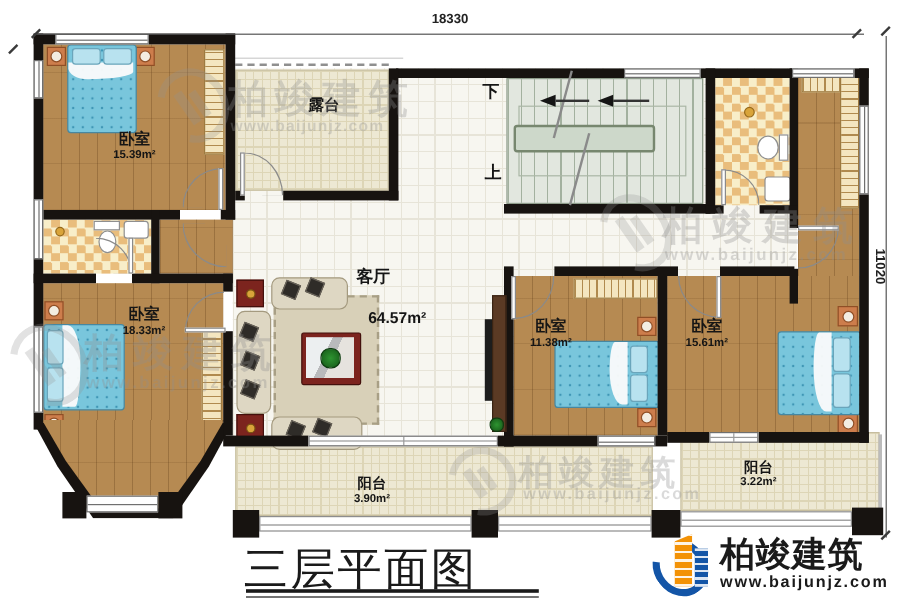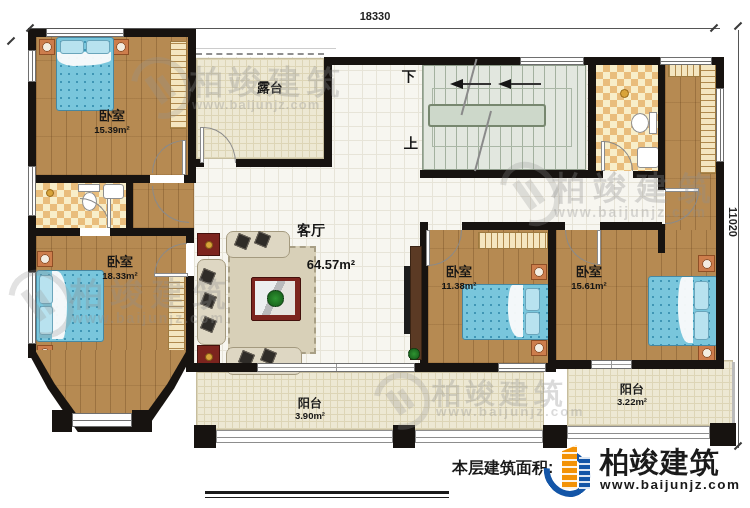--- a/index.html
+++ b/index.html
@@ -312,23 +312,23 @@
   <div class="dimline" style="left:30px;top:28px;width:690px;height:1px"></div>
   <div class="tick" style="left:25px;top:27px"></div>
   <div class="tick" style="left:709px;top:27px"></div>
   <div class="tick" style="left:6px;top:40px"></div>
   <div class="dimtext" style="left:350px;top:10px;width:50px">18330</div>
   <div class="dimline" style="left:738px;top:30px;width:1px;height:418px"></div>
   <div class="tick" style="left:733px;top:25px"></div>
   <div class="tick" style="left:733px;top:445px"></div>
   <div class="dimtext" style="left:708px;top:216px;width:50px;transform:rotate(90deg)">11020</div>
 
+  <div class="titletext" style="left:203px;top:450px;font-size:37px;letter-spacing:2px;font-weight:500">三层平面图</div>
   <div class="abs" style="left:205px;top:491px;width:244px;height:3px;background:#1a1a1a;z-index:60"></div>
   <div class="abs" style="left:205px;top:497px;width:244px;height:1px;background:#1a1a1a;z-index:60"></div>
-  <div class="titletext" style="left:452px;top:458px;font-size:16px;font-weight:600">本层建筑面积:</div>
 
   <div class="abs" style="left:545px;top:440px;width:52px;height:66px;z-index:65">
     <div class="abs" style="left:0;top:8px;width:44px;height:50px;border:6px solid #1355a7;border-radius:50%;border-top-color:transparent;transform:rotate(-38deg);box-sizing:border-box"></div>
     <div class="abs" style="left:17px;top:5px;width:15px;height:44px;background:repeating-linear-gradient(0deg,rgba(255,255,255,.9) 0 2px,rgba(0,0,0,0) 2px 7px),#f39206;clip-path:polygon(0 14%,100% 0,100% 100%,0 100%)"></div>
     <div class="abs" style="left:34px;top:17px;width:11px;height:32px;background:repeating-linear-gradient(0deg,rgba(255,255,255,.85) 0 2px,rgba(0,0,0,0) 2px 6px),#1355a7"></div>
   </div>
   <div class="titletext" style="left:600px;top:443px;font-size:29px;font-weight:900;letter-spacing:1px;z-index:65">柏竣建筑</div>
   <div class="titletext" style="left:600px;top:477px;font-size:13.5px;font-weight:700;letter-spacing:1.5px;z-index:65">www.baijunjz.com</div>
 
 </div>

